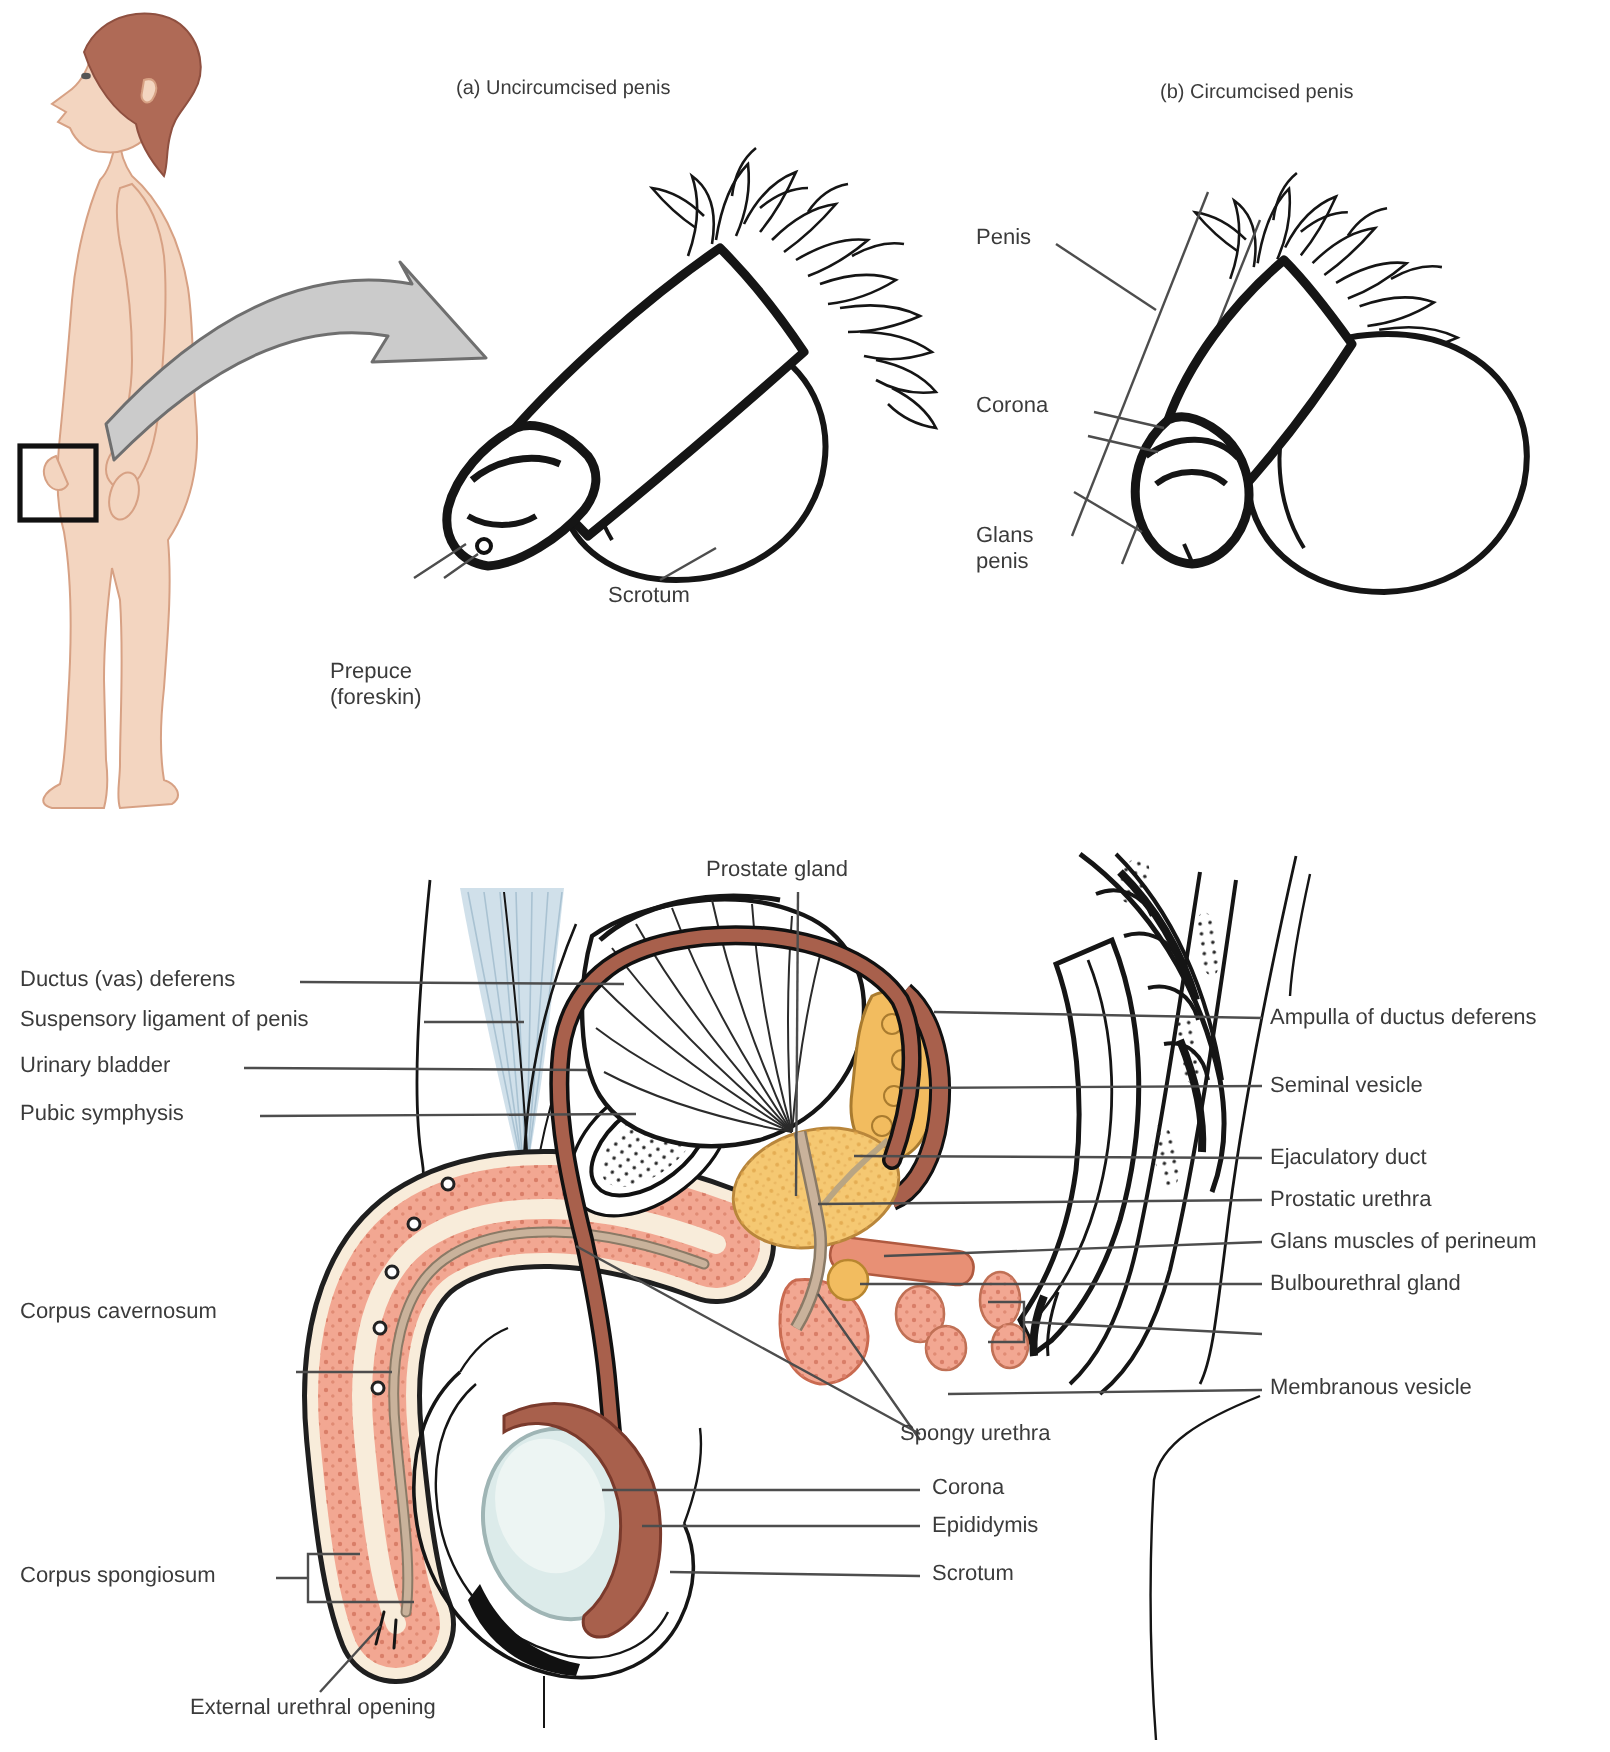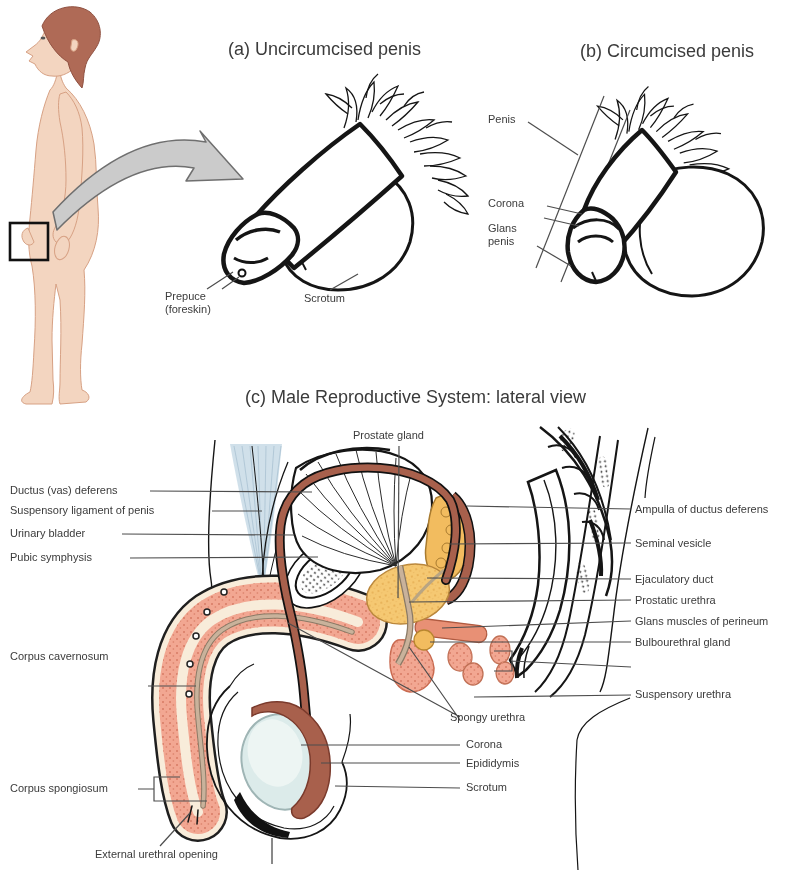--- a/index.html
+++ b/index.html
@@ -1,22 +1,22 @@
 <!DOCTYPE html>
 <html style="--label_text: #3b3b3b; --line: #4d4d4d; --skin: #F3D5C0; --hair: #AF6A56; --arrow: #CBCBCB; --ligament: #CBDDE8; --duct_red: #A8604C; --gland_yellow: #F2BC5F; --prostate_yellow: #F5C872; --tissue_pink: #F2A792; --cream: #F8ECDA; --urethra_tan: #C9B29B; --testis_blue: #DCEBEA; --muscle_salmon: #E89075;"><head>
 <meta charset="utf-8">
 <style>
   html,body{margin:0;padding:0;background:#fff;}
   #stage{position:relative;width:805px;height:876px;background:#fff;overflow:hidden;
          font-family:"Liberation Sans",sans-serif;}
   #art{position:absolute;left:0;top:0;}
   .lbl{position:absolute;font-size:11px;line-height:1.18;color:var(--label_text,#3b3b3b);
        white-space:nowrap;z-index:2;}
-  .lbl.wrap{white-space:normal;}
-  .ttl{position:absolute;font-size:18px;color:var(--label_text,#3b3b3b);white-space:nowrap;z-index:2;}
+  .lbl.wrap{white-space:normal;margin-top:40px;}
+  .ttl{position:absolute;font-size:10px;color:var(--label_text,#3b3b3b);white-space:nowrap;z-index:2;}
   
   .ink{stroke:#151515;fill:none;}
   .ldr{stroke:var(--line,#4d4d4d);stroke-width:1.2;fill:none;}
   .skin{fill:var(--skin,#F3D5C0);stroke:#D7A184;stroke-width:1;}
   .white-shape{fill:#ffffff;stroke:#151515;}
 </style>
 </head>
 <body>
 
 <div id="stage">
@@ -291,21 +291,20 @@
     <path d="M207,289 L233,272 M222,289 L239,277"></path>
     <path d="M330,290 L358,274"></path>
     <path d="M528,122 L578,155"></path>
     <path d="M547,206 L582,214 M544,218 L579,226"></path>
     <path d="M537,246 L571,266"></path>
   </g>
 </svg>
 
 <div class="ttl" style="left:228px;top:39px">(a) Uncircumcised penis</div>
 <div class="ttl" style="left:580px;top:41px">(b) Circumcised penis</div>
-<div class="ttl" style="left:245px;top:387px">(c) Male Reproductive System: lateral view</div>
 
 <div class="lbl wrap" style="left:165px;top:290px;width:64px">Prepuce (foreskin)</div>
 <div class="lbl" style="left:304px;top:292px">Scrotum</div>
 
 <div class="lbl" style="left:488px;top:113px">Penis</div>
 <div class="lbl" style="left:488px;top:197px">Corona</div>
 <div class="lbl wrap" style="left:488px;top:222px;width:46px">Glans penis</div>
 
 <div class="lbl" style="left:353px;top:429px">Prostate gland</div>
 
@@ -316,20 +315,20 @@
 <div class="lbl" style="left:10px;top:650px">Corpus cavernosum</div>
 <div class="lbl" style="left:10px;top:782px">Corpus spongiosum</div>
 <div class="lbl" style="left:95px;top:848px">External urethral opening</div>
 
 <div class="lbl" style="left:635px;top:503px">Ampulla of ductus deferens</div>
 <div class="lbl" style="left:635px;top:537px">Seminal vesicle</div>
 <div class="lbl" style="left:635px;top:573px">Ejaculatory duct</div>
 <div class="lbl" style="left:635px;top:594px">Prostatic urethra</div>
 <div class="lbl" style="left:635px;top:615px">Glans muscles of perineum</div>
 <div class="lbl" style="left:635px;top:636px">Bulbourethral gland</div>
-<div class="lbl" style="left:635px;top:688px">Suspensory urethra</div>
+<div class="lbl" style="left:635px;top:688px">Membranous vesicle</div>
 
 <div class="lbl" style="left:450px;top:711px">Spongy urethra</div>
 <div class="lbl" style="left:466px;top:738px">Corona</div>
 <div class="lbl" style="left:466px;top:757px">Epididymis</div>
 <div class="lbl" style="left:466px;top:781px">Scrotum</div>
 
 </div>
 
 </body></html>

